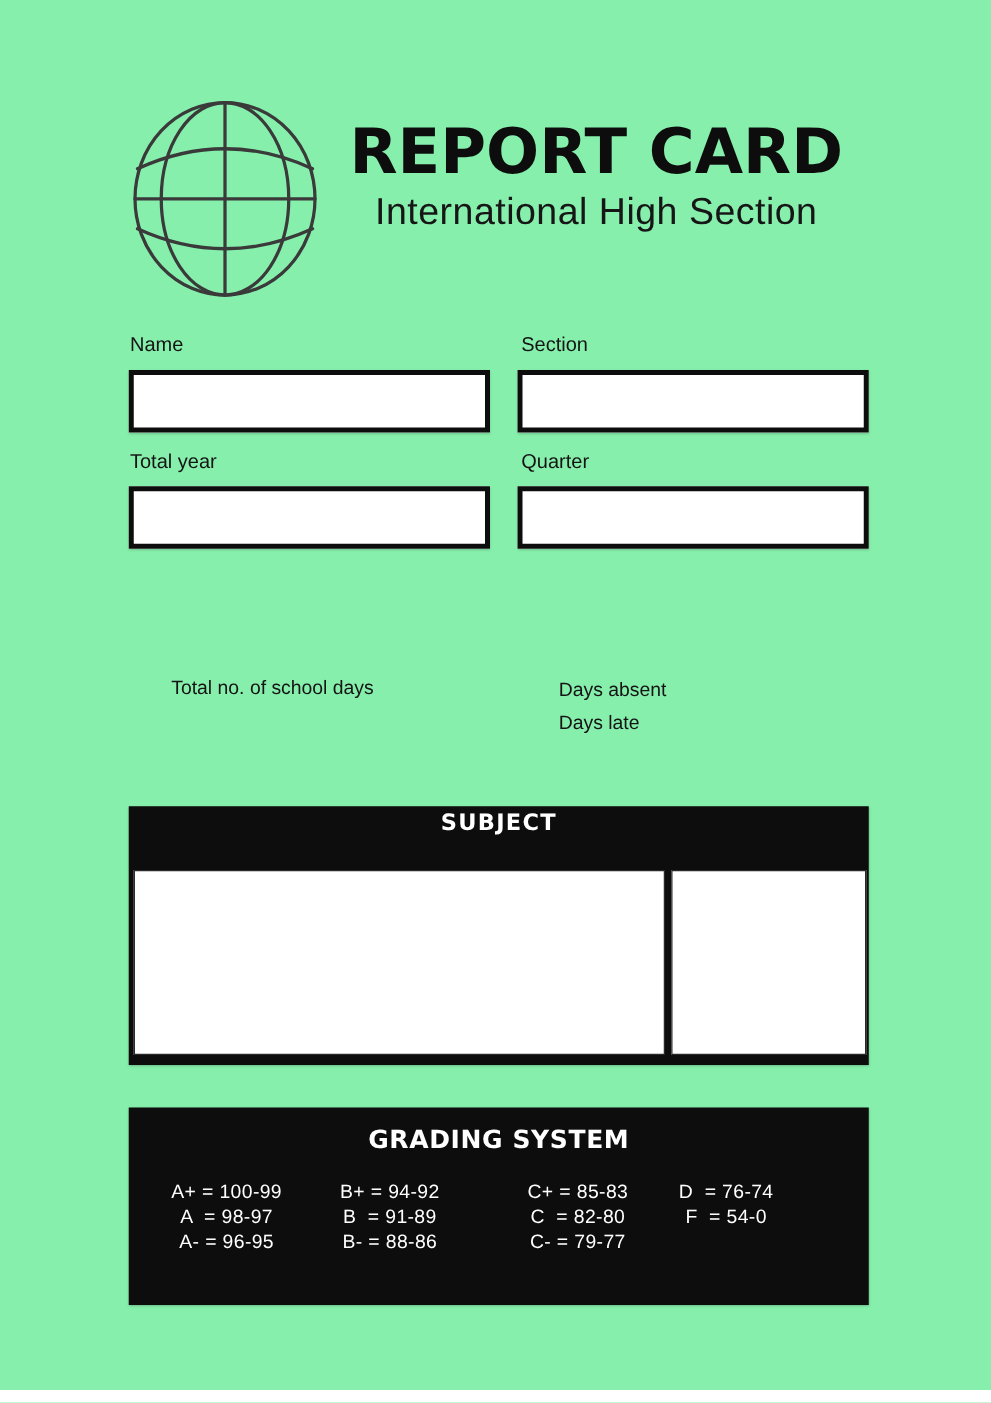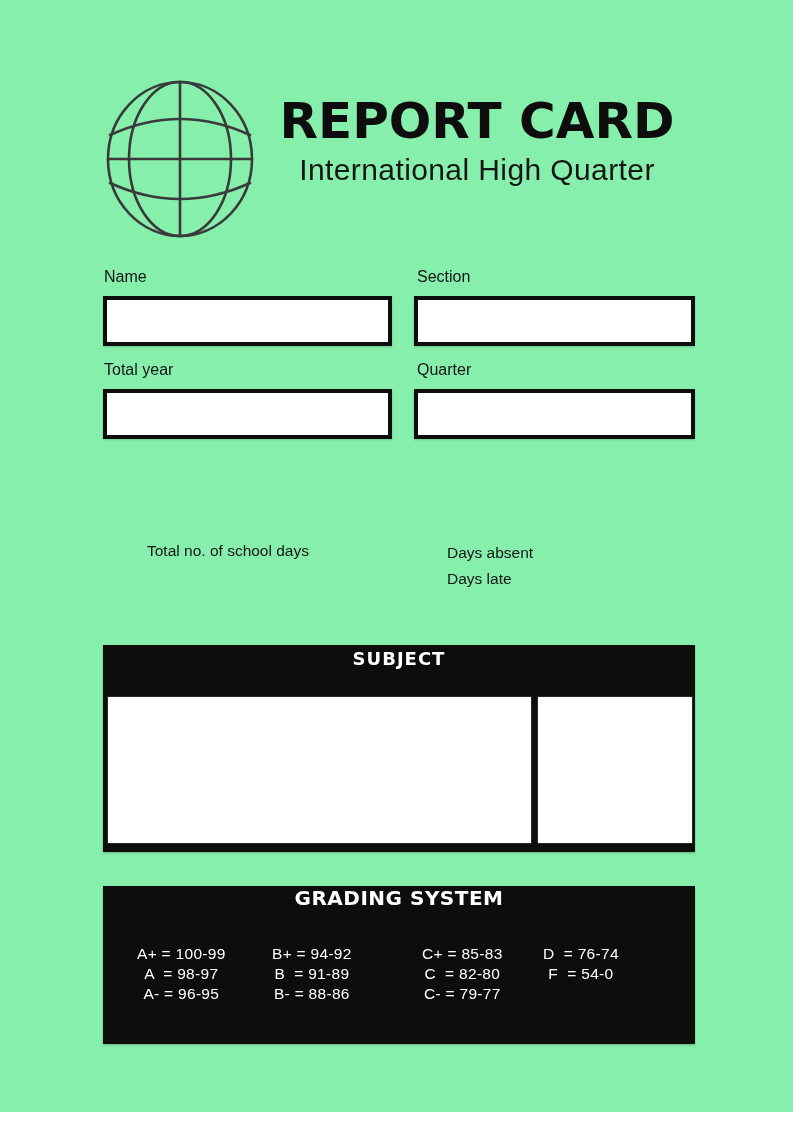--- a/index.html
+++ b/index.html
@@ -42,34 +42,34 @@
   .bar{
     position:absolute;background:var(--bar,#0d0d0d);
     color:var(--paper,#ffffff);
     font-family:"DejaVu Sans", sans-serif;font-weight:bold;
     text-align:center;box-shadow:0 1px 2px rgba(0,0,0,0.25);
   }
   .attendance-bar{left:103px;top:470px;width:592px;height:49px;
     font-size:19px;letter-spacing:1px;line-height:49px;}
   
   .att-col{position:absolute;font-size:15.5px;line-height:26px;color:#141414;}
-  .att-left{left:147px;top:538px;text-align:right;}
+  .att-left{left:137px;top:538px;text-align:right;}
   .att-right{left:447px;top:540px;}
   
   .subject-panel{left:103px;top:645px;width:592px;height:207px;}
   .subject-title{display:block;padding-top:3px;font-size:18px;letter-spacing:1px;}
   .subject-cell{
     position:absolute;top:51px;height:148px;background:#ffffff;
     box-sizing:border-box;border:1px solid #2a2a2a;
   }
   .subject-cell-main{left:4px;width:425px;}
   .subject-cell-grade{left:434px;width:156px;}
   
   .grading-panel{left:103px;top:886px;width:592px;height:158px;}
-  .grading-title{display:block;font-size:20px;letter-spacing:0.5px;}
+  .grading-title{display:block;padding-top:13px;font-size:20px;letter-spacing:0.5px;}
   .grade-col{
     position:absolute;top:58px;text-align:center;
     font-family:"Liberation Sans", sans-serif;font-weight:normal;
     font-size:15.5px;line-height:20px;color:var(--paper,#ffffff);
     letter-spacing:0.3px;
   }
   .grade-col div{white-space:pre;}
   .gc-a{left:34px;} .gc-b{left:169px;} .gc-c{left:303px;margin-left:16px;} .gc-d{left:440px;}
 </style>
 </head>
@@ -81,21 +81,21 @@
     <ellipse cx="75" cy="80" rx="72" ry="77"></ellipse>
     <line x1="75" y1="3" x2="75" y2="157"></line>
     <line x1="3" y1="80" x2="147" y2="80"></line>
     <ellipse cx="75" cy="80" rx="51" ry="77"></ellipse>
     <path d="M 5,56 Q 75,24 145,56"></path>
     <path d="M 5,104 Q 75,136 145,104"></path>
   </svg>
 
   <div class="title-block">
     <div class="title">REPORT CARD</div>
-    <div class="subtitle">International High Quarter</div>
+    <div class="subtitle">International High Section</div>
   </div>
 
   <div class="field-label lbl-name">Name</div>
   <div class="field-box box-name"></div>
 
   <div class="field-label lbl-section">Section</div>
   <div class="field-box box-section"></div>
 
   <div class="field-label lbl-year">Total year</div>
   <div class="field-box box-year"></div>

